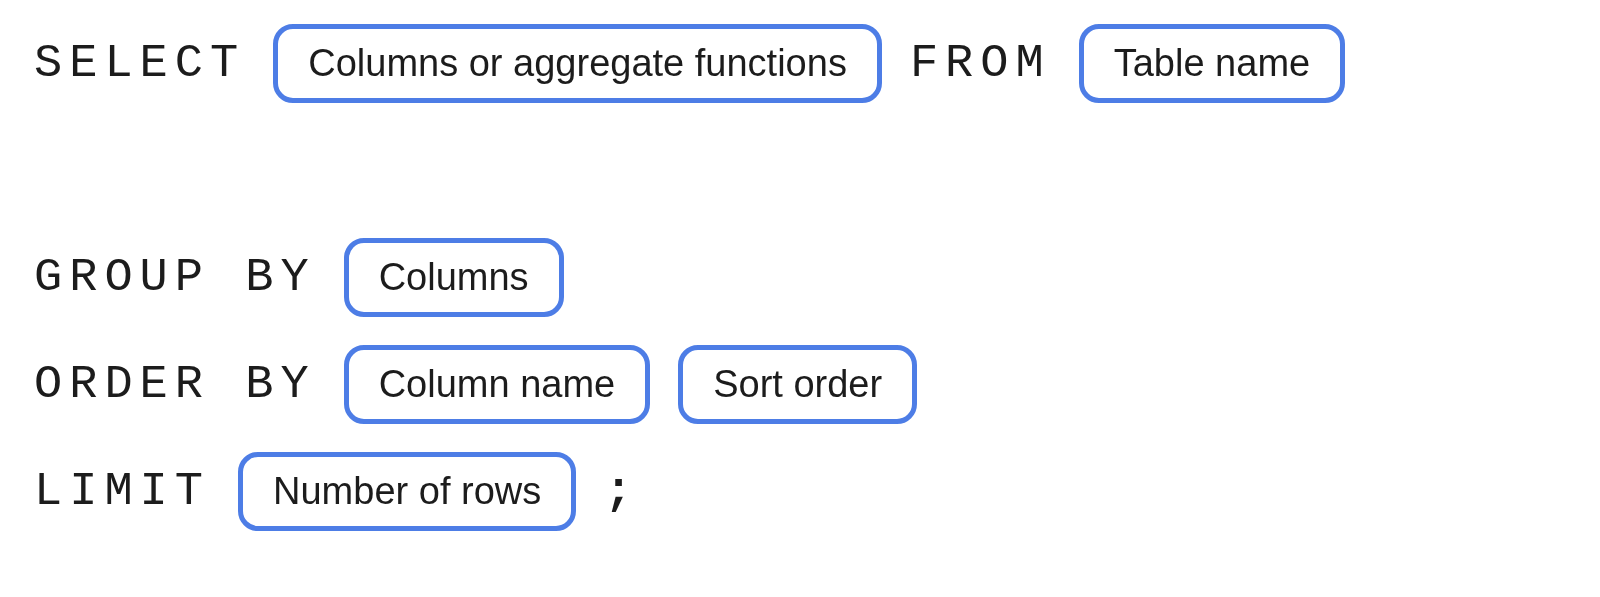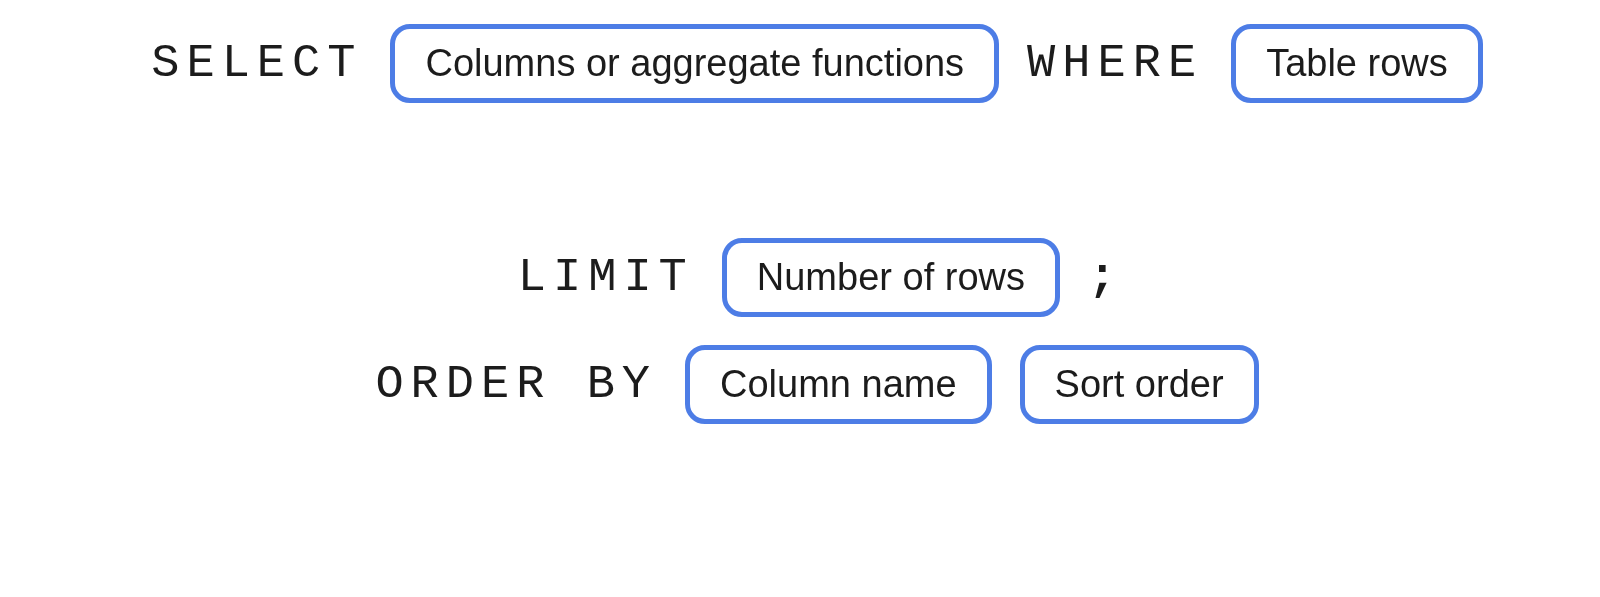--- a/index.html
+++ b/index.html
@@ -17,21 +17,20 @@
   .diagram {
     padding: 10px 0 0 34px;
     display: flex;
     flex-direction: column;
   }
   .row {
     display: flex;
     align-items: center;
     height: 107px;
     gap: 28px;
-    justify-content: center;
   }
   .kw {
     font-family: "Liberation Mono", "DejaVu Sans Mono", monospace;
     font-size: 47px;
     letter-spacing: 7px;
     color: #1c1c1c;
     white-space: pre;
     line-height: 1;
   }
   .pill {
@@ -56,33 +55,37 @@
   }
 </style>
 </head>
 <body>
 
 <div class="diagram">
 
   <div class="row">
     <span class="kw">SELECT</span>
     <span class="pill">Columns or aggregate functions</span>
-    <span class="kw">WHERE</span>
-    <span class="pill">Table rows</span>
+    <span class="kw">FROM</span>
+    <span class="pill">Table name</span>
   </div>
 
   <div class="row">
   </div>
 
-
   <div class="row">
-    <span class="kw">LIMIT</span>
-    <span class="pill">Number of rows</span>
-    <span class="semicolon">;</span>
+    <span class="kw">GROUP BY</span>
+    <span class="pill">Columns</span>
   </div>
 
   <div class="row">
     <span class="kw">ORDER BY</span>
     <span class="pill">Column name</span>
     <span class="pill">Sort order</span>
   </div>
 
+  <div class="row">
+    <span class="kw">LIMIT</span>
+    <span class="pill">Number of rows</span>
+    <span class="semicolon">;</span>
+  </div>
+
 </div>
 
 </body></html>

